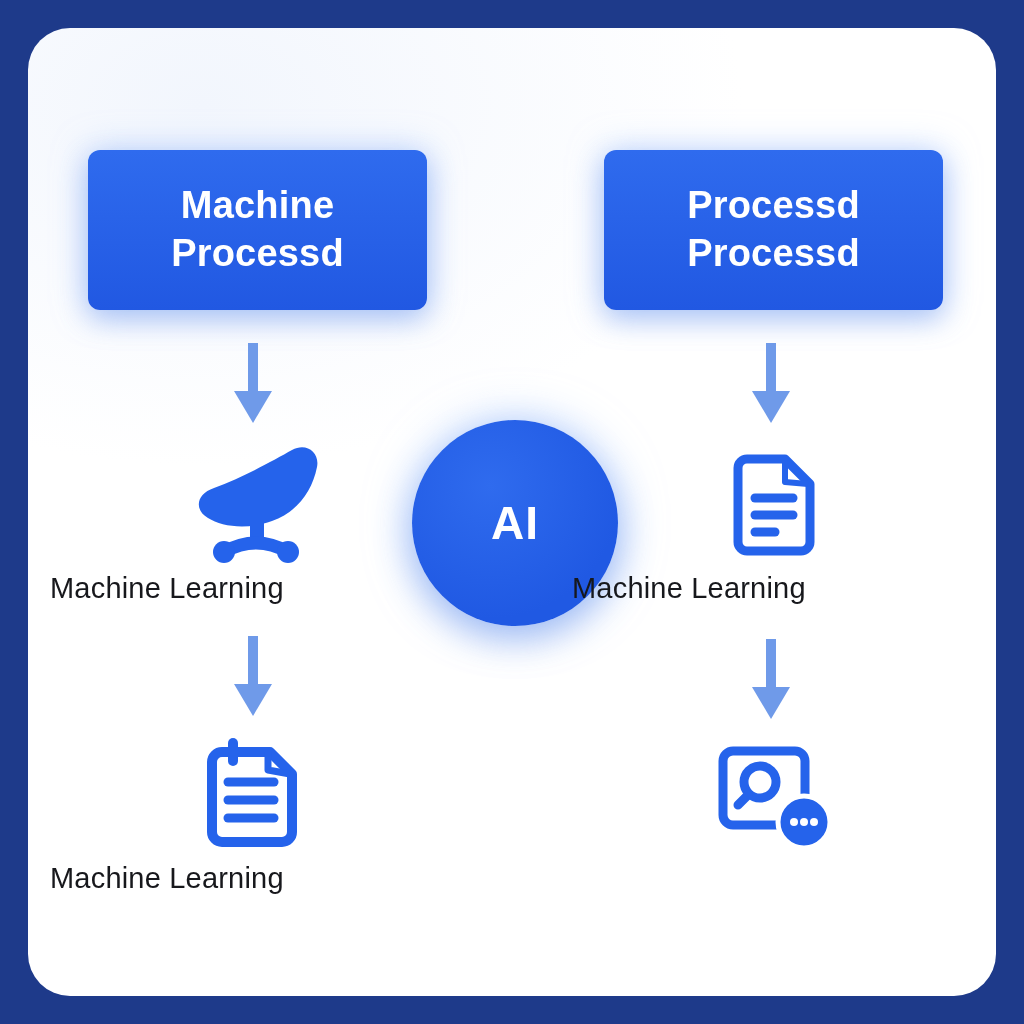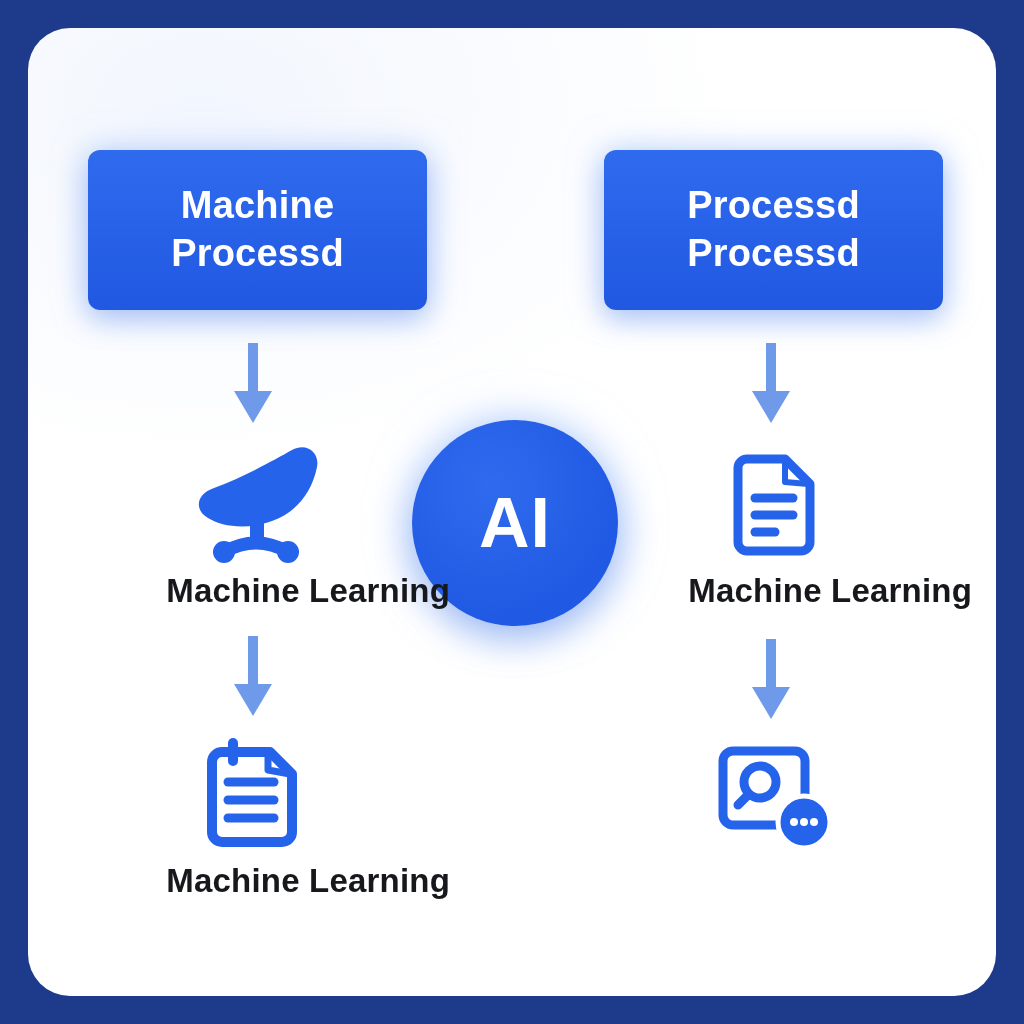--- a/index.html
+++ b/index.html
@@ -39,32 +39,32 @@
   .arr-l2{left:202px;top:608px;}
   .arr-r1{left:720px;top:315px;}
   .arr-r2{left:720px;top:611px;}
   .icon{position:absolute;}
   .icon svg{display:block;width:100%;height:100%;}
   .chair{left:162px;top:412px;width:130px;height:124px;}
   .clipboard{left:172px;top:708px;width:102px;height:112px;}
   .docu{left:705px;top:426px;width:82px;height:102px;}
   .searchsq{left:688px;top:716px;width:116px;height:106px;}
   .label{
-    position:absolute;width:400px;text-align:right;
-    color:var(--label-color);font-size:33px;font-weight:700;letter-spacing:.2px;
+    position:absolute;width:400px;text-align:left;
+    color:var(--label-color);font-size:29px;font-weight:400;letter-spacing:.2px;
   }
   .lbl-l1{left:22px;top:544px;}
   .lbl-l2{left:22px;top:834px;}
   .lbl-r1{left:544px;top:544px;}
   .lbl-r2{left:544px;top:834px;}
   .ai-circle{
     position:absolute;left:384px;top:392px;width:206px;height:206px;border-radius:50%;
     background:radial-gradient(circle at 38% 32%, #2f6bee 0%, #2059e3 70%);
     display:flex;align-items:center;justify-content:center;
-    color:#ffffff;font-size:70px;font-weight:700;letter-spacing:1px;
+    color:#ffffff;font-size:46px;font-weight:700;letter-spacing:1px;
     box-shadow:0 14px 36px rgba(90,135,230,.45), 0 0 46px rgba(150,190,255,.6);
   }
 </style>
 </head>
 <body>
 
 <div class="frame">
   <div class="card">
 
     <div class="topbox box-left">

